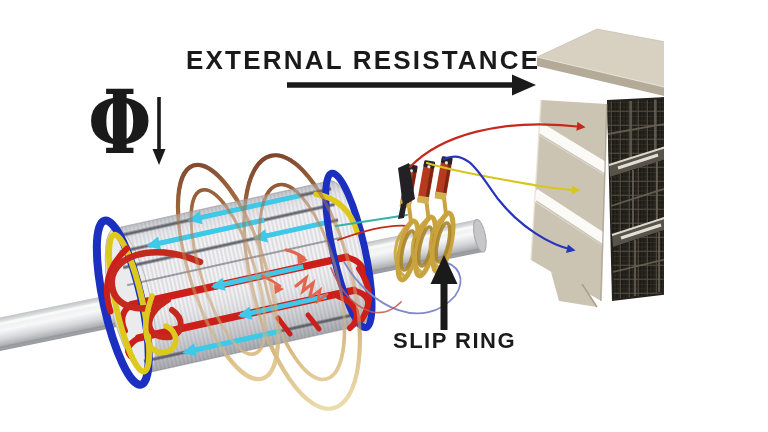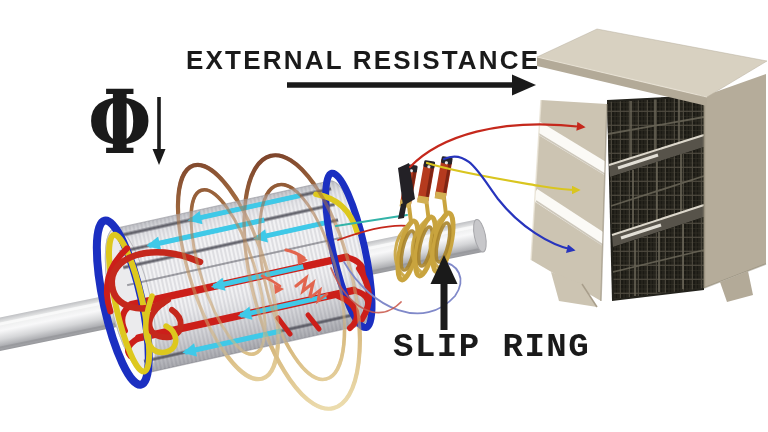--- a/index.html
+++ b/index.html
@@ -1,23 +1,23 @@
 <!DOCTYPE html>
 <html style="--background: #ffffff; --text: #1a1a1a; --wire-red: #c5281c; --wire-yellow: #d9c51f; --wire-blue: #2734bd; --bar-red: #cc1f1a; --arrow-cyan: #3fc9e8; --winding-blue: #1b2fc1; --winding-yellow: #ddc81e; --brass: #c9a43e; --brush-red: #b53a1e; --flux-tan: #c49a58; --flux-dark: #8a5430; --cabinet-beige: #ccc4b2; --cabinet-top: #d8d1c1; --cabinet-side: #b5ac9a; --grid-dark: #1b1a14; --shaft-silver: #d9d9db;"><head>
 <meta charset="utf-8">
 <style>
   html,body{margin:0;padding:0;background:#fff;}
-  .scene{position:relative;width:768px;height:432px;background:var(--background,#fff);overflow:hidden;
+  .scene{position:relative;width:664px;height:432px;background:var(--background,#fff);overflow:hidden;
          font-family:"Liberation Sans",sans-serif;}
   .scene svg{position:absolute;left:0;top:0;}
   .label{position:absolute;color:var(--text,#1a1a1a);white-space:nowrap;user-select:none;}
   .title-label{left:186px;top:45px;font-size:26px;font-weight:bold;letter-spacing:2.2px;}
   .phi-label{left:88px;top:78px;font-size:88px;font-weight:bold;line-height:1;
              font-family:"DejaVu Serif",serif;transform:scaleX(.83);transform-origin:left top;}
-  .slip-label{left:393px;top:328px;font-size:34px;font-weight:bold;letter-spacing:1.5px;font-family:Liberation Mono, monospace;}
+  .slip-label{left:393px;top:328px;font-size:22px;font-weight:bold;letter-spacing:1.5px;}
   
   .s-ink{stroke:var(--text,#1a1a1a);} .f-ink{fill:var(--text,#1a1a1a);}
   .s-cyan{stroke:var(--arrow-cyan,#3fc9e8);} .fm-cyan{fill:var(--arrow-cyan,#3fc9e8);}
   .s-bred{stroke:var(--bar-red,#cc1f1a);}
   .s-windb{stroke:var(--winding-blue,#1b2fc1);}
   .s-windy{stroke:var(--winding-yellow,#ddc81e);}
   .s-wred{stroke:var(--wire-red,#c5281c);} .fm-red{fill:var(--wire-red,#c5281c);}
   .s-wyel{stroke:var(--wire-yellow,#d9c51f);} .fm-yel{fill:var(--wire-yellow,#d9c51f);}
   .s-wblu{stroke:var(--wire-blue,#2734bd);} .fm-blu{fill:var(--wire-blue,#2734bd);}
   .s-brass{stroke:var(--brass,#c9a43e);}

